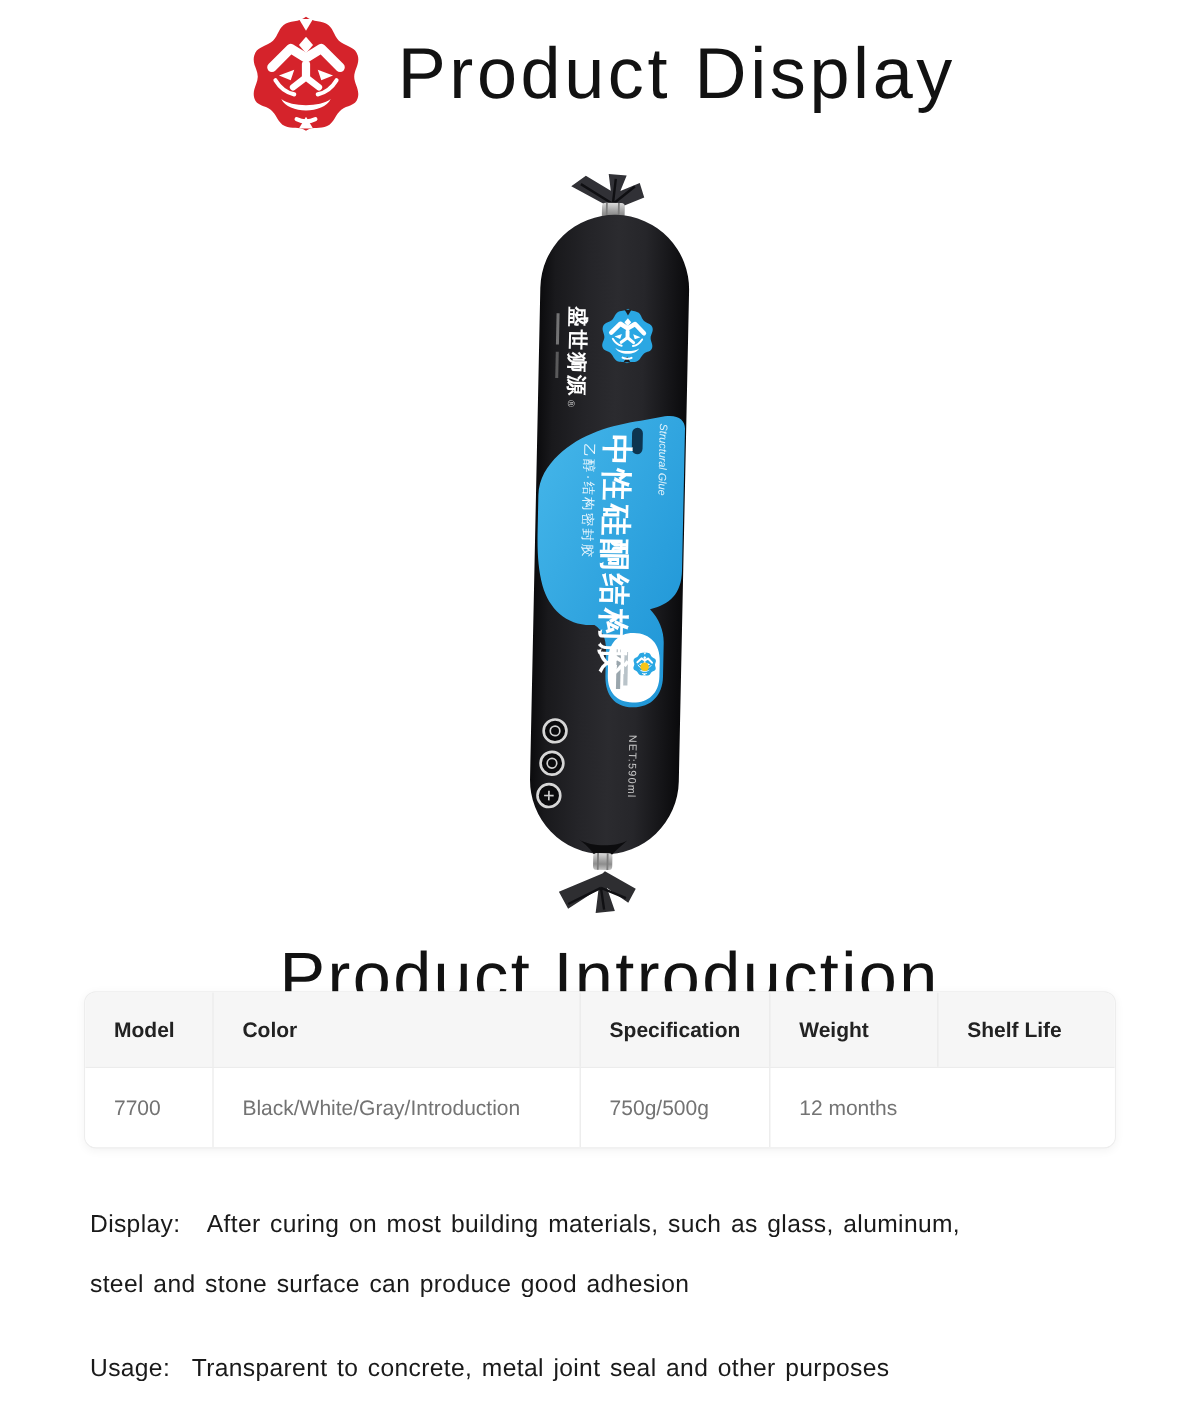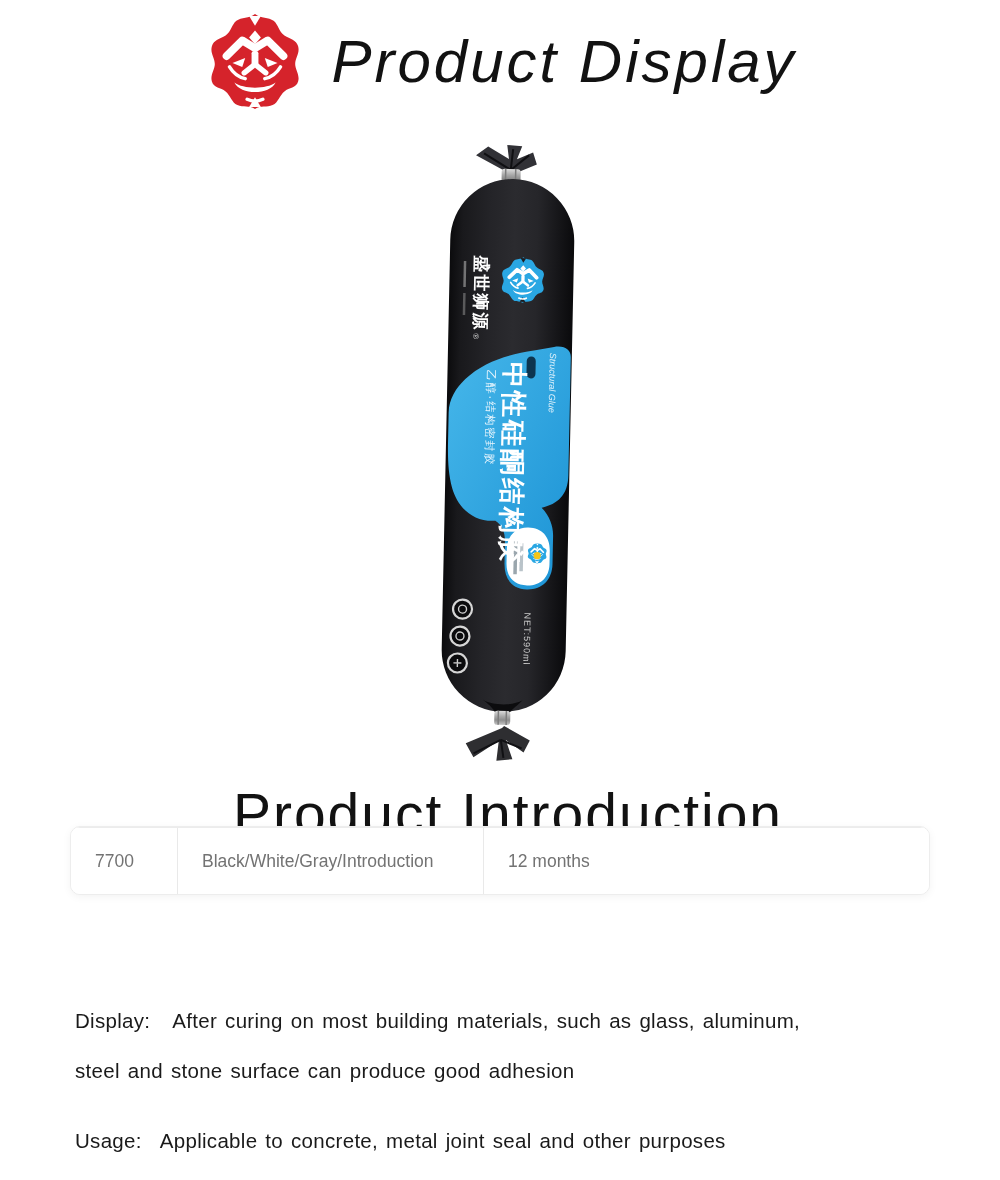--- a/index.html
+++ b/index.html
@@ -11,21 +11,20 @@
   }
   
   .page-header {
     position:absolute; top:0; left:0; right:0; height:122px;
     display:flex; align-items:center; justify-content:center; gap:24px;
   }
   .logo-svg { width:104px; height:98px; --notch:#ffffff; }
   .page-title {
     font-size:60px; font-weight:400; letter-spacing:3px; color:#121212;
     white-space:nowrap;
-    font-style:italic;
   }
   
   .product-figure {
     position:absolute; top:128px; left:50%; margin-left:8px;
     transform:translateX(-50%);
     width:200px; height:624px;
   }
   .tube-svg { width:200px; height:624px; --notch:#17171a; }
   
   .intro-title {
@@ -182,23 +181,31 @@
         <path d="M100,584 L64,600 L72,614 L97,597 L95,617 L111,615 L104,596 L122,608 L128,596 L102,582 Z" fill="#2e2e31"></path>
         <path d="M99,596 L72,610 M99,596 L102,614 M99,596 L120,604" stroke="#101013" stroke-width="2" fill="none"></path>
       </g>
     </g>
   </svg>
 </figure>
 
 <h2 class="intro-title">Product Introduction</h2>
 
 <div class="spec-table">
+  <div class="trow head">
+    <div class="tcell">Model</div>
+    <div class="tcell">Color</div>
+    <div class="tcell">Specification</div>
+    <div class="tcell">Weight</div>
+    <div class="tcell">Shelf Life</div>
+  </div>
   <div class="trow bodyrow">
     <div class="tcell">7700</div>
     <div class="tcell">Black/White/Gray/Introduction</div>
+    <div class="tcell">750g/500g</div>
     <div class="tcell">12 months</div>
   </div>
 </div>
 
 <p class="features-para"><span>Display:</span> <span class="wrap">After curing on most building materials, such as glass, aluminum,
 steel and stone surface can produce good adhesion</span></p>
 
-<p class="usage-para"><span>Usage:</span><span class="usage-text">Applicable to concrete, metal joint seal and other purposes</span></p>
+<p class="usage-para"><span>Usage:</span><span class="usage-text">Transparent to concrete, metal joint seal and other purposes</span></p>
 
 </body></html>

